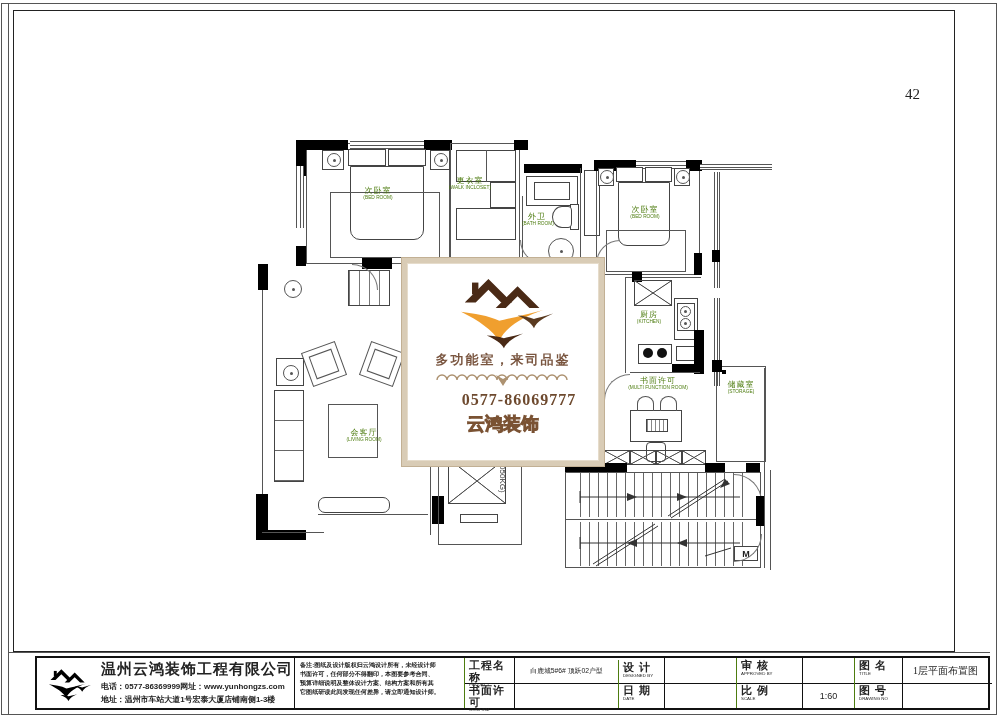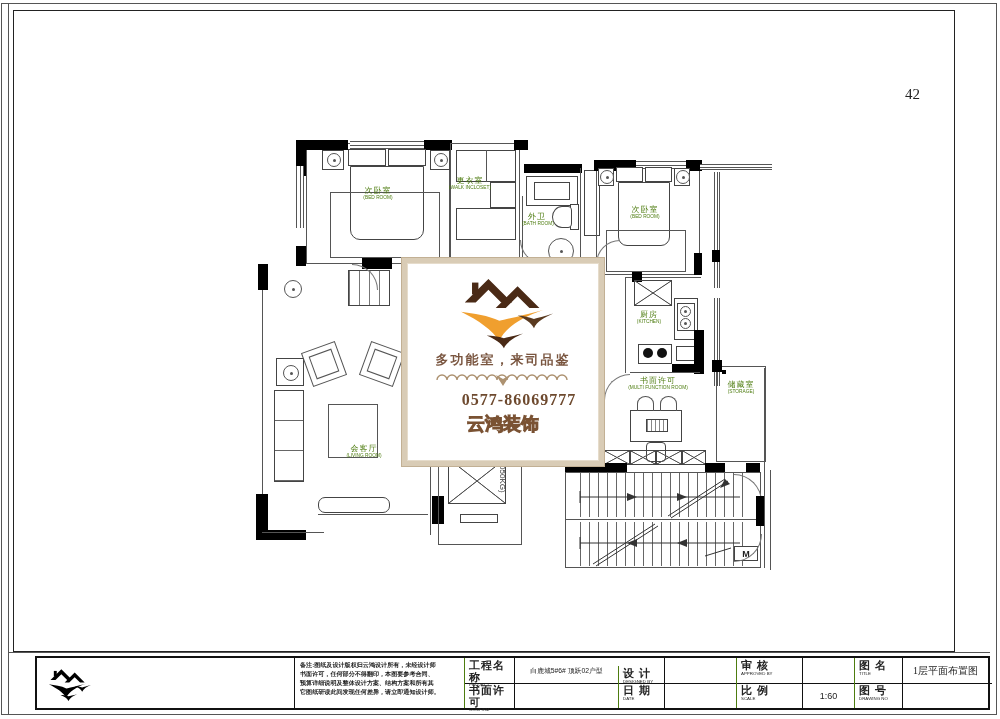--- a/index.html
+++ b/index.html
@@ -180,21 +180,21 @@
     <div class="ln" style="left:348px;top:270px;width:42px;height:36px;background:repeating-linear-gradient(90deg,#777 0,#777 1px,#fff 1px,#fff 10px);"></div>
     <div class="lamp" style="left:284px;top:280px;width:16px;height:16px;"></div>
     <div class="ln" style="left:276px;top:358px;width:28px;height:28px;"></div>
     <div class="lamp" style="left:283px;top:365px;width:14px;height:14px;"></div>
     <div class="lnt" style="left:306px;top:346px;width:36px;height:36px;transform:rotate(-20deg);"></div>
     <div class="lnt" style="left:312px;top:352px;width:24px;height:24px;transform:rotate(-20deg);"></div>
     <div class="lnt" style="left:364px;top:346px;width:36px;height:36px;transform:rotate(20deg);"></div>
     <div class="lnt" style="left:370px;top:352px;width:24px;height:24px;transform:rotate(20deg);"></div>
     <div class="ln" style="left:274px;top:390px;width:30px;height:92px;background:repeating-linear-gradient(180deg,#fff 0,#fff 29px,#666 29px,#666 30px);"></div>
     <div class="lnt" style="left:328px;top:404px;width:50px;height:54px;"></div>
-    <div class="room-label" style="left:328px;top:444px;width:72px;">
+    <div class="room-label" style="left:328px;top:428px;width:72px;">
       <div class="cn">会客厅</div>
       <div class="en">(LIVING ROOM)</div>
     </div>
     <div class="ln" style="left:318px;top:497px;width:72px;height:16px;border-radius:7px;"></div>
     <div class="arc" style="left:352px;top:264px;width:26px;height:26px;border-right:1px solid #777;border-top:1px solid #777;border-radius:0 100% 0 0;"></div>
 
     <div class="lnt" style="left:438px;top:453px;width:84px;height:92px;"></div>
     <div class="xbox" style="left:448px;top:458px;width:58px;height:46px;"></div>
     <div class="ln" style="left:460px;top:514px;width:38px;height:9px;"></div>
     <div class="abs" style="left:498px;top:458px;height:64px;writing-mode:vertical-rl;font-size:8px;color:#333;">(1050KG)</div>
@@ -255,40 +255,45 @@
 
     <svg width="50" height="42" viewBox="0 0 120 90" style="position:absolute;left:6px;top:4px;">
       <polygon points="18,38 44,12 70,38 58,38 44,24 30,38" fill="#000"></polygon>
       <rect x="26" y="16" width="7" height="13" fill="#000"></rect>
       <polygon points="52,44 76,20 100,44 89,44 76,31 63,44" fill="#000"></polygon>
       <path d="M14,48 C34,58 48,68 56,80 C62,66 80,54 104,46 C82,52 64,56 56,58 C44,52 28,50 14,48 Z" fill="#000"></path>
       <path d="M76,52 C85,56 91,60 94,66 C97,59 106,54 115,50 C105,53 98,55 94,56 C89,54 82,52 76,52 Z" fill="#000"></path>
       <path d="M42,74 C51,78 58,82 61,88 C64,81 73,76 82,72 C72,75 65,76 61,77 C55,75 48,74 42,74 Z" fill="#000"></path>
     </svg>
 
+    <div class="abs" style="left:64px;top:2px;width:192px;height:46px;">
+      <div style="font-size:15px;font-weight:bold;letter-spacing:1px;white-space:nowrap;">温州云鸿装饰工程有限公司</div>
+      <div style="font-size:9px;font-weight:bold;white-space:nowrap;transform:scale(.88);transform-origin:0 50%;margin-top:1px;">电话：0577-86369999网址：www.yunhongzs.com</div>
+      <div style="font-size:9px;font-weight:bold;white-space:nowrap;transform:scale(.88);transform-origin:0 50%;">地址：温州市车站大道1号宏泰大厦店铺南侧1-3楼</div>
+    </div>
 
     <div class="abs" style="left:257px;top:0;width:170px;height:50px;border-left:1.5px solid #111;box-sizing:border-box;padding:3px 0 0 5px;overflow:hidden;">
       <div style="transform:scale(.76);transform-origin:0 0;width:132%;line-height:1.45;">
         <div style="font-size:8px;font-weight:bold;white-space:nowrap;">备注:图纸及设计版权归云鸿设计所有，未经设计师</div>
         <div style="font-size:8px;font-weight:bold;white-space:nowrap;">书面许可，任何部分不得翻印，本图要参考合同、</div>
         <div style="font-size:8px;font-weight:bold;white-space:nowrap;">预算详细说明及整体设计方案、结构方案和所有其</div>
         <div style="font-size:8px;font-weight:bold;white-space:nowrap;">它图纸研读此间发现任何差异，请立即通知设计师。</div>
       </div>
     </div>
 
     <div class="abs" style="left:427px;top:25px;width:528px;border-top:1px solid #111;"></div>
 
     <div class="fcell" style="left:427px;top:0;width:50px;">
       <div class="cn">工程名称</div>
       <div class="en">PROJECT</div>
     </div>
     <div class="fval" style="left:477px;top:0;width:104px;">
       <span style="font-size:8px;transform:scale(.85);white-space:nowrap;">白鹿城5#6# 顶跃02户型</span>
     </div>
-    <div class="fcell" style="left:581px;top:8px;width:46px;">
+    <div class="fcell" style="left:581px;top:2px;width:46px;">
       <div class="cn">设 计</div>
       <div class="en">DESIGNED BY</div>
     </div>
     <div class="fval" style="left:627px;top:0;width:72px;">
       <span style="font-size:8px;"></span>
     </div>
     <div class="fcell" style="left:699px;top:0;width:66px;">
       <div class="cn">审 核</div>
       <div class="en">APPROVED BY</div>
     </div>

